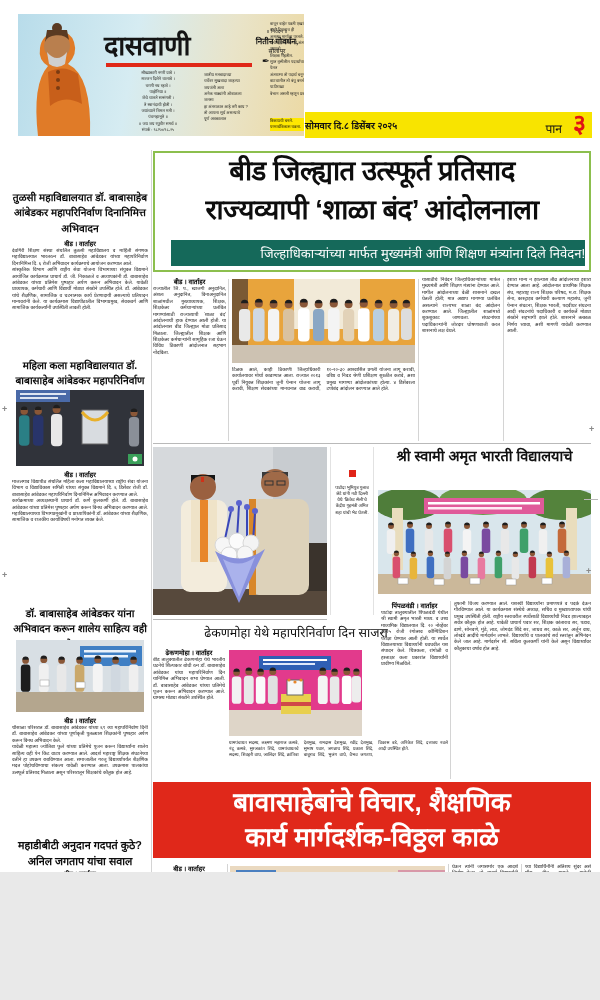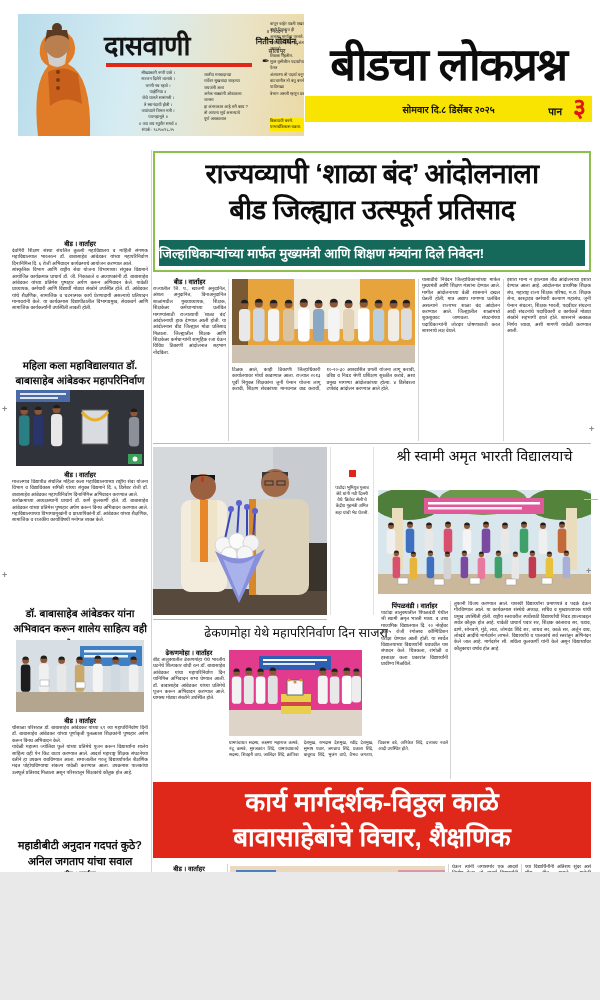--- a/index.html
+++ b/index.html
@@ -17,52 +17,52 @@
   #ad-nivedan{left:228px;top:14px;width:62px}
   #ad-name{left:222px;top:21px;width:74px;font-size:8px;font-weight:bold;text-align:center}
   #ad-city{left:228px;top:33px;width:62px;font-size:6px;text-align:center}
   .verse{font-size:4.1px;line-height:1.55;color:#23231f}
   #verse1{left:90px;top:56px;width:100px;text-align:center}
   #verse2{left:186px;top:58px;width:62px}
   #verse3{left:252px;top:7px;width:50px}
   #verse3h{left:252px;top:104px;width:50px;font-size:4.1px;line-height:1.55;background:#ffe800;display:inline-block}
   #papername{left:305px;top:14px;width:287px;height:96px;display:flex;align-items:center;justify-content:center;
      font-size:45px;font-weight:900;letter-spacing:-1.5px;color:#0c0c0c;white-space:nowrap}
-  #datebar{left:305px;top:96px;width:287px;height:26px;background:#f8e400;display:flex;align-items:center;justify-content:center;
+  #datebar{left:305px;top:112px;width:287px;height:26px;background:#f8e400;display:flex;align-items:center;justify-content:flex-start;
      font-size:9.5px;font-weight:bold}
-  #pageword{right:30px;top:8px;font-size:10px;font-weight:bold}
+  #pageword{right:30px;top:8px;font-size:12px;font-weight:normal}
   #pagenum{right:6px;top:-7px;font-size:25px;font-weight:900;color:#e01515}
   
   .vrule{width:1px;background:#d4d4d4}
   .hrule{height:1px;background:#b9b9b9}
   .trim{color:#8a8a8a;font-size:9px;font-weight:bold}
   
   #thodkyat{left:16px;top:152px;width:104px;height:30px;border-radius:8px;
      background:linear-gradient(180deg,#f25a35,#dd2607);box-shadow:3px 3px 0 #d8d8d8;
      color:#fff;font-size:16px;font-weight:900;display:flex;align-items:center;justify-content:center}
   .lhead{left:12px;width:136px;font-size:10.3px;font-weight:bold;text-align:center;line-height:1.5;color:#0e0e0e}
   .dateline{font-size:6.5px;font-weight:bold;text-align:center;color:#000}
   .body{font-size:4.8px;line-height:1.33;text-align:justify;color:#1d1d1d;white-space:pre-line;overflow:hidden}
   .lbody{left:12px;width:136px}
   .photo{background:#ccc;overflow:hidden}
   .photo svg{display:block}
   #hatch{left:10px;top:966px;width:140px;height:18px;
      background:repeating-linear-gradient(45deg,#9a9a9a 0 1px,#efefef 1px 3px)}
   
   #greenbox{left:153px;top:151px;width:438px;height:121px;border:2px solid #8cbf4e;background:#fff}
   .mainhead{width:100%;text-align:center;font-size:27.5px;font-weight:900;line-height:1.32;color:#0d0d0d;letter-spacing:-0.5px;white-space:nowrap}
-  #tealbar{position:absolute;left:4px;right:4px;bottom:4px;height:26px;background:#15695a;color:#fff;
-     display:flex;align-items:center;justify-content:flex-start;font-size:13px;font-weight:bold;white-space:nowrap}
+  #tealbar{position:absolute;left:16px;right:4px;bottom:4px;height:26px;background:#15695a;color:#fff;
+     display:flex;align-items:center;justify-content:flex-end;font-size:13px;font-weight:normal;white-space:nowrap}
   .mcol{top:277px;height:166px}
   .capt{font-size:4.4px;line-height:1.4;color:#222;text-align:justify;white-space:pre-line}
   
   #captioncol{left:330px;top:447px;width:44px;height:168px;border-left:1px solid #e2e2e2;border-right:1px solid #e2e2e2;
      padding:20px 3px 0 3px;text-align:center}
   #captionbullet{width:7px;height:7px;background:#e02418;display:inline-block;margin-bottom:4px}
-  .swamihead{left:378px;width:213px;text-align:center;font-size:14.5px;font-weight:400;line-height:1.4;white-space:nowrap}
+  .swamihead{left:378px;width:213px;text-align:center;font-size:14.5px;font-weight:700;line-height:1.4;white-space:nowrap}
   #dhekanhead{left:148px;top:624px;width:296px;text-align:center;font-size:12.5px;font-weight:400;white-space:nowrap;color:#0d0d0d}
   
   #redbanner{left:153px;top:782px;width:438px;height:76px;background:#e0281a;color:#fff;
      display:flex;flex-direction:column;align-items:center;justify-content:center;line-height:1.35}
   #redbanner div{font-size:26px;font-weight:900;white-space:nowrap}
   #blackrule{left:150px;top:986px;width:447px;height:3.5px;background:#141414}
 </style>
 </head>
 <body>
 
@@ -124,31 +124,31 @@
 सुप्त वृत्तीतील पदार्थांचा आकार
 पेलत
 अंतरात्मा तो पदार्थ बनून जाई.
 वाटचालीत तो बंधू बनतो आणि
 पाठीराखा
 बेभान असती म्हणून प्रवाहात ही</div>
     <div class="abs prelines" id="verse3h">विकायची बनले.
 परमार्थविकास घडला.</div>
   </div>
 
-  <div class="abs" id="papername">बीडचा लोकप्रश्न</div>
 
   <div class="abs" id="datebar">
     <span>सोमवार दि.८ डिसेंबर २०२५</span>
     <span class="abs" id="pageword">पान</span>
     <span class="abs" id="pagenum">३</span>
   </div>
 
   <div class="abs vrule" style="left:151px;top:150px;height:834px"></div>
 
 
+  <div class="abs lhead" style="top:190px">तुळसी महाविद्यालयात डॉ. बाबासाहेब आंबेडकर महापरिनिर्वाण दिनानिमित्त अभिवादन</div>
   <div class="abs dateline" style="left:12px;top:239px;width:136px">बीड । वार्ताहर</div>
   <div class="abs body lbody" style="top:248px;height:106px">देवगिरी शिक्षण संस्था संचलित तुळसी महाविद्यालय व माहिती संगणक महाविद्यालयात भारतरत्न डॉ. बाबासाहेब आंबेडकर यांच्या महापरिनिर्वाण दिनानिमित्त दि. ६ रोजी अभिवादन कार्यक्रमाचे आयोजन करण्यात आले.
 सांस्कृतिक विभाग आणि राष्ट्रीय सेवा योजना विभागाच्या संयुक्त विद्यमाने आयोजित कार्यक्रमात प्राचार्य डॉ. जी. निकाळजे व अध्यापकांनी डॉ. बाबासाहेब आंबेडकर यांच्या प्रतिमेस पुष्पहार अर्पण करून अभिवादन केले. यावेळी प्राध्यापक, कर्मचारी आणि विद्यार्थी मोठ्या संख्येने उपस्थित होते. डॉ. आंबेडकर यांचे शैक्षणिक, सामाजिक व घटनात्मक कार्य प्रेरणादायी असल्याचे प्रतिपादन मान्यवरांनी केले. या कार्यक्रमास विद्यापीठातील विभागप्रमुख, सेवकवर्ग आणि सामाजिक कार्यकर्त्यांनी उपस्थिती लावली होती.</div>
 
   <div class="abs lhead" style="top:358px">महिला कला महाविद्यालयात डॉ. बाबासाहेब आंबेडकर महापरिनिर्वाण दिन</div>
   <div class="abs photo" style="left:16px;top:390px;width:128px;height:76px">
     <svg width="128" height="76" viewBox="0 0 128 76">
       <rect width="128" height="76" fill="#30333a"></rect>
       <rect x="0" y="0" width="54" height="12" fill="#4a6aa8"></rect>
       <rect x="4" y="3" width="46" height="2" fill="#dfe6f2"></rect>
@@ -191,22 +191,22 @@
 यावेळी महात्मा ज्योतिबा फुले यांच्या प्रतिमेचे पूजन करून विद्यार्थ्यांना शालेय साहित्य वही पेन किट वाटप करण्यात आले. आदर्श महाराष्ट्र शिक्षक संघटनेच्या वतीने हा उपक्रम राबविण्यात आला. समाजातील गरजू विद्यार्थ्यांपर्यंत शैक्षणिक मदत पोहोचविण्याचा संकल्प यावेळी करण्यात आला. उपक्रमास पालकांचा उत्स्फूर्त प्रतिसाद मिळाला असून परिसरातून शिक्षकांचे कौतुक होत आहे.</div>
 
   <div class="abs lhead prelines" style="top:837px;font-size:10.8px">महाडीबीटी अनुदान गदपतं कुठे?
 अनिल जगताप यांचा सवाल</div>
   <div class="abs dateline" style="left:12px;top:869px;width:136px">बीड । वार्ताहर</div>
   <div class="abs body lbody" style="top:878px;height:86px">बीड मतदारसंघातील महाडीबीटी अंतर्गत लॉटरी पद्धतीने पूर्वसंमती मिळालेल्या शेतकऱ्यांचे अनुदान राज्यात वितरित करण्यात आले, मात्र दोन वर्षांपासून जिल्ह्यातील शेतकऱ्यांचे अनुदान अडकून पडले आहे, असा सवाल आमदार अनिल जगताप यांनी विधिमंडळात उपस्थित केला आहे.
 लॉटरी प्रक्रियेत विजेत्या शेतकऱ्यांची कागदपत्रे पूर्ण असूनही अनुदानाची प्रतीक्षा कायम आहे. शासनाच्या योजनेचा लाभ तत्काळ मिळावा व विद्यार्थ्यांसह शेतकऱ्यांनाही दिलासा द्यावा, अशी मागणी त्यांनी निवेदनाद्वारे केली आहे.</div>
   <div class="abs" id="hatch"></div>
 
   <div class="abs" id="greenbox">
+    <div class="mainhead">बीड जिल्ह्यात उत्स्फूर्त प्रतिसाद</div>
     <div class="mainhead" style="margin-top:3px">राज्यव्यापी ‘शाळा बंद’ आंदोलनाला</div>
-    <div class="mainhead">बीड जिल्ह्यात उत्स्फूर्त प्रतिसाद</div>
     <div id="tealbar">
       <span>जिल्हाधिकाऱ्यांच्या मार्फत मुख्यमंत्री आणि शिक्षण मंत्र्यांना दिले निवेदन!</span>
     </div>
   </div>
 
   <div class="abs mcol" style="left:153px;width:73px">
     <div class="dateline">बीड । वार्ताहर</div>
     <div class="body" style="height:154px">राज्यातील जि. प., खाजगी अनुदानित, अंशतः अनुदानित, विनाअनुदानित शाळांमधील मुख्याध्यापक, शिक्षक, शिक्षकेतर कर्मचाऱ्यांच्या प्रलंबित मागण्यांसाठी राज्यव्यापी ‘शाळा बंद’ आंदोलनाची हाक देण्यात आली होती. या आंदोलनास बीड जिल्ह्यात मोठा प्रतिसाद मिळाला. जिल्ह्यातील शिक्षक आणि शिक्षकेतर कर्मचाऱ्यांनी सामूहिक रजा घेऊन विविध ठिकाणी आंदोलनात सहभाग नोंदविला.</div>
   </div>
   <div class="abs vrule" style="left:228px;top:279px;height:162px"></div>
@@ -363,22 +363,22 @@
       <rect x="52" y="52" width="30" height="4" fill="#d04848"></rect>
       <rect x="58" y="30" width="16" height="15" fill="#f8f8f8" stroke="#666"></rect>
       <circle cx="60" cy="30" r="1.6" fill="#e8872a"></circle>
         <circle cx="66" cy="32" r="1.6" fill="#e8872a"></circle>
         <circle cx="72" cy="30" r="1.6" fill="#e8872a"></circle>
     </svg>
   </div>
   <div class="abs capt" style="left:229px;top:740px;width:219px;height:39px;column-count:3;column-gap:5px">ग्रामपंचायत सदस्य, लक्ष्मण महाराज कसबे, नंदू कसबे, सुरजकांत शिंदे, ग्रामपंचायतचे सदस्य, शिवहरी वाघ, जालिंदर शिंदे, क्रांतिबा देशमुख, रामदास देशमुख, रवींद्र देशमुख, सुभाष पवार, जगन्नाथ शिंदे, प्रकाश शिंदे, बाबूराव शिंदे, भुजंग वाघे, वैभव जगताप, विकास बडे, अनिकेत शिंदे, दत्तात्रय नवले आदी उपस्थित होते.</div>
 
   <div class="abs" id="redbanner">
+    <div>बावासाहेबांचे विचार, शैक्षणिक</div>
     <div>कार्य मार्गदर्शक-विठ्ठल काळे</div>
-    <div>बावासाहेबांचे विचार, शैक्षणिक</div>
   </div>
 
   <div class="abs" style="left:153px;top:864px;width:72px;height:118px">
     <div class="dateline">बीड । वार्ताहर</div>
     <div class="body" style="height:106px">भारतरत्न डॉ. बाबासाहेब आंबेडकर यांनी देशाला केवळ संविधान दिले नाही, तर विषमतेच्या अंधारात सापडलेल्या समाजाला स्वाभिमानाचा मार्ग दाखवला, असे प्रतिपादन मुख्याध्यापक विठ्ठल काळे यांनी केले. महापरिनिर्वाण दिनानिमित्त आयोजित अभिवादन सभेत ते बोलत होते. म्हणाले की, बाबासाहेबांचे विचार आणि त्यांचे शैक्षणिक कार्य आजही मार्गदर्शक आहे.</div>
   </div>
   <div class="abs vrule" style="left:227px;top:864px;height:118px"></div>
 
   <div class="abs photo" style="left:230px;top:866px;width:215px;height:104px">
     <svg width="215" height="104" viewBox="0 0 215 104">

